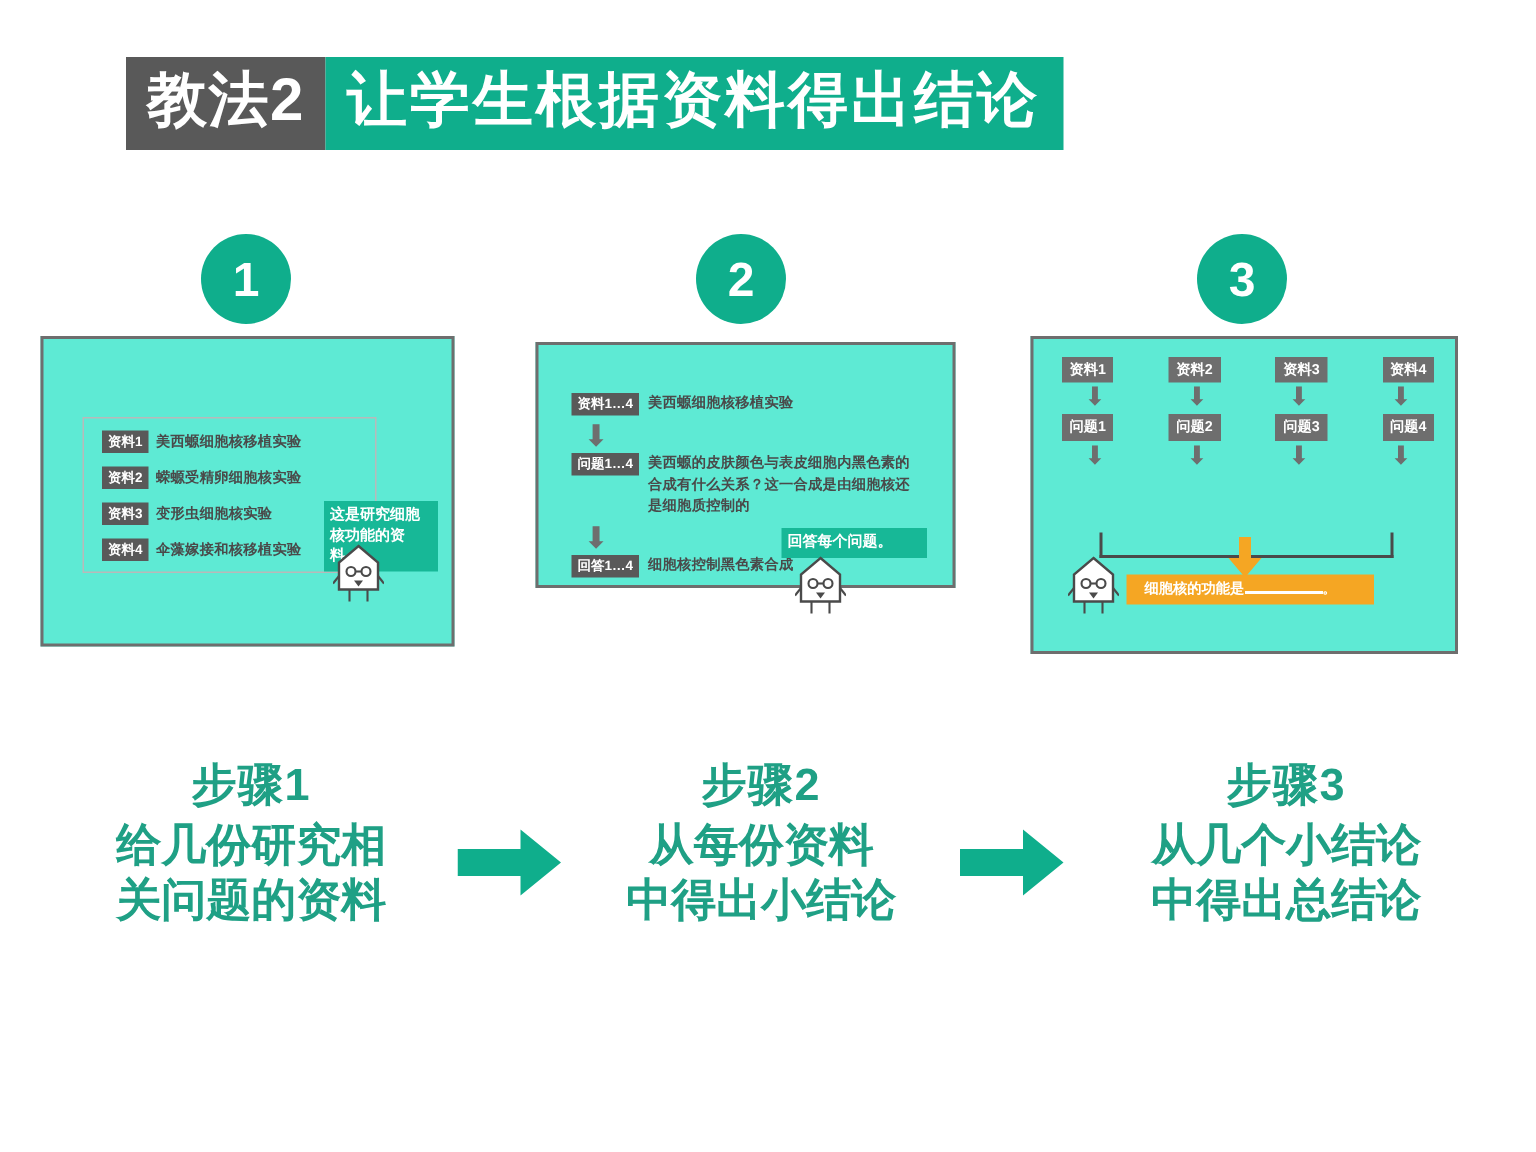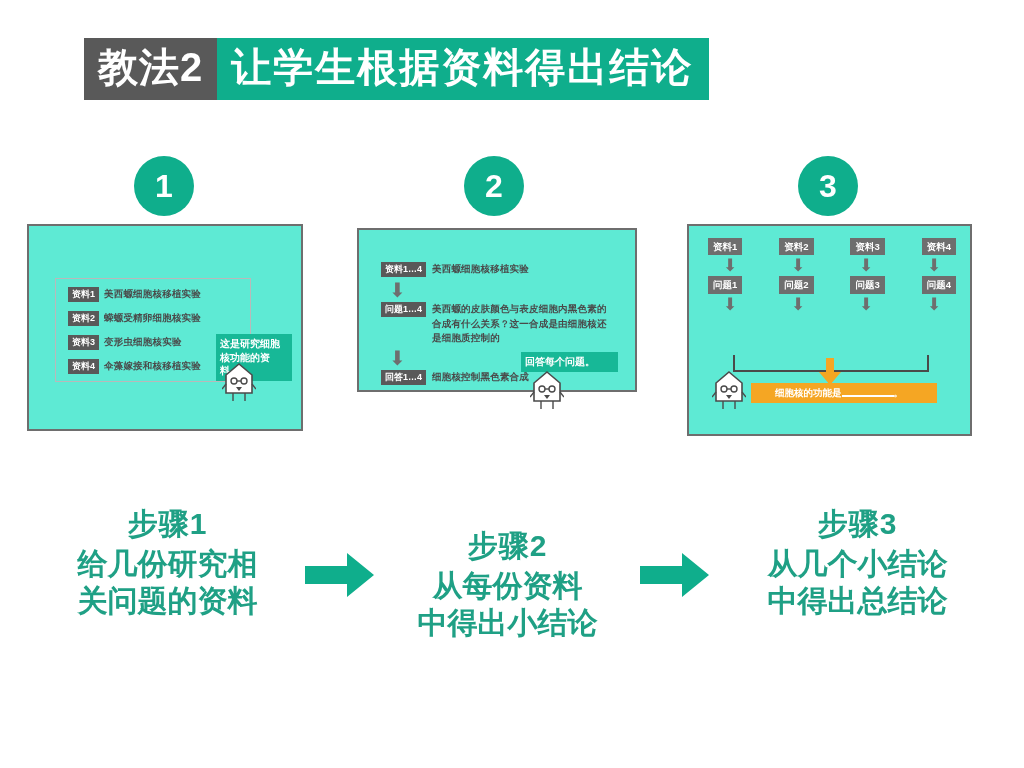--- a/index.html
+++ b/index.html
@@ -218,26 +218,26 @@
     position: absolute;
     left: 818px;
     top: 358px;
     width: 0;
     height: 0;
   }
   #orange-box {
     position: absolute;
     left: 751px;
     top: 383px;
-    width: 186px;
+    width: 165px;
     background: #F5A623;
     color: #ffffff;
     font-size: 9.5px;
     font-weight: bold;
-    padding: 4px 24px;
+    padding: 4px 12px;
     box-sizing: border-box;
     line-height: 1.3;
     white-space: nowrap;
   }
   #orange-box .blank {
     display: inline-block;
     border-bottom: 2px solid #ffffff;
     width: 52px;
     vertical-align: -1px;
   }
@@ -254,21 +254,21 @@
     font-size: 30px;
     letter-spacing: 1px;
     margin-bottom: 2px;
   }
   .step-desc {
     font-size: 30px;
     letter-spacing: 0px;
     white-space: pre-line;
   }
   #step-block-1 { left: 30px; top: 505px; width: 275px; }
-  #step-block-2 { left: 380px; top: 527px; width: 255px; }
+  #step-block-2 { left: 380px; top: 505px; width: 255px; }
   #step-block-3 { left: 715px; top: 505px; width: 285px; }
 
   .big-arrow {
     position: absolute;
     width: 70px;
     height: 46px;
   }
   #big-arrow-1 { left: 305px; top: 552px; }
   #big-arrow-2 { left: 640px; top: 552px; }
 </style>

